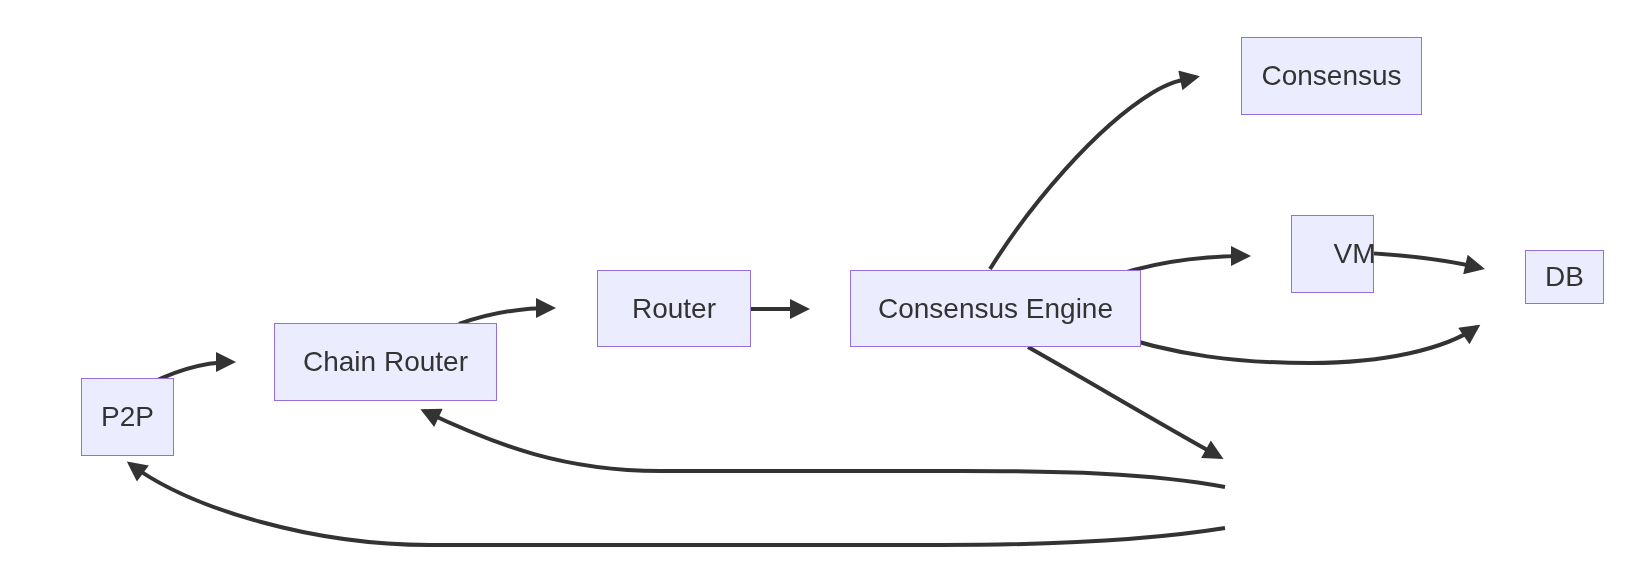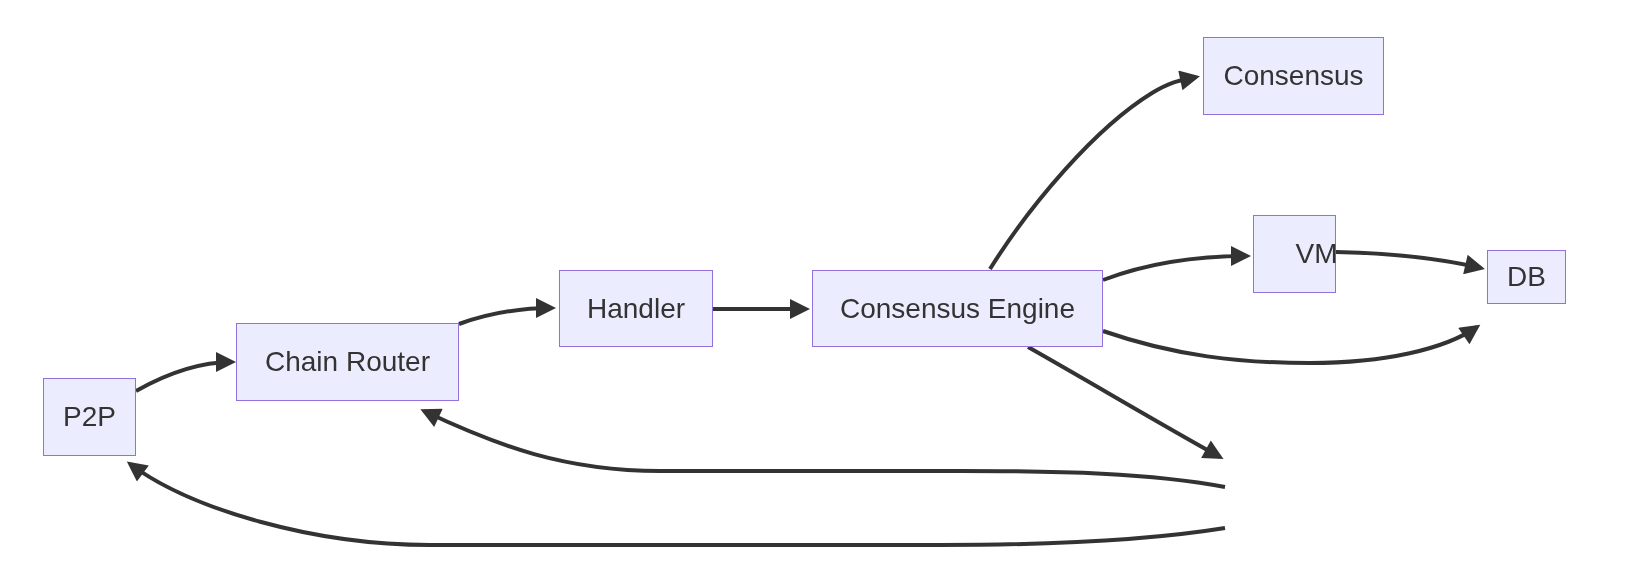--- a/index.html
+++ b/index.html
@@ -35,20 +35,21 @@
     background: #ECECFF;
     border: 1.5px solid #9370DB;
     color: #333333;
     font-size: 28px;
     line-height: 1;
     display: flex;
     align-items: center;
     justify-content: center;
     white-space: nowrap;
     text-align: center;
+    margin-left: 38px;
   }
   #node-p2p               { left: 43px;   top: 378px; width: 93px;  height: 78px; }
   #node-chain-router      { left: 236px;  top: 323px; width: 223px; height: 78px; justify-content: center; }
   #node-handler           { left: 559px;  top: 270px; width: 154px; height: 77px; }
   #node-consensus-engine  { left: 812px;  top: 270px; width: 291px; height: 77px; }
   #node-consensus         { left: 1203px; top: 37px;  width: 181px; height: 78px; }
   #node-vm                { left: 1253px; top: 215px; width: 83px;  height: 78px; padding-left: 44px; }
   #node-db                { left: 1487px; top: 250px; width: 79px;  height: 54px; }
   #node-sender            { left: 1225px; top: 467px; width: 140px; height: 78px; }
 </style>
@@ -87,21 +88,21 @@
 
   <div class="node" id="node-p2p">
     <span>P2P</span>
   </div>
 
   <div class="node" id="node-chain-router">
     <span>Chain Router</span>
   </div>
 
   <div class="node" id="node-handler">
-    <span>Handler</span>
+    <span>Router</span>
   </div>
 
   <div class="node" id="node-consensus-engine">
     <span>Consensus Engine</span>
   </div>
 
   <div class="node" id="node-consensus">
     <span>Consensus</span>
   </div>
 

